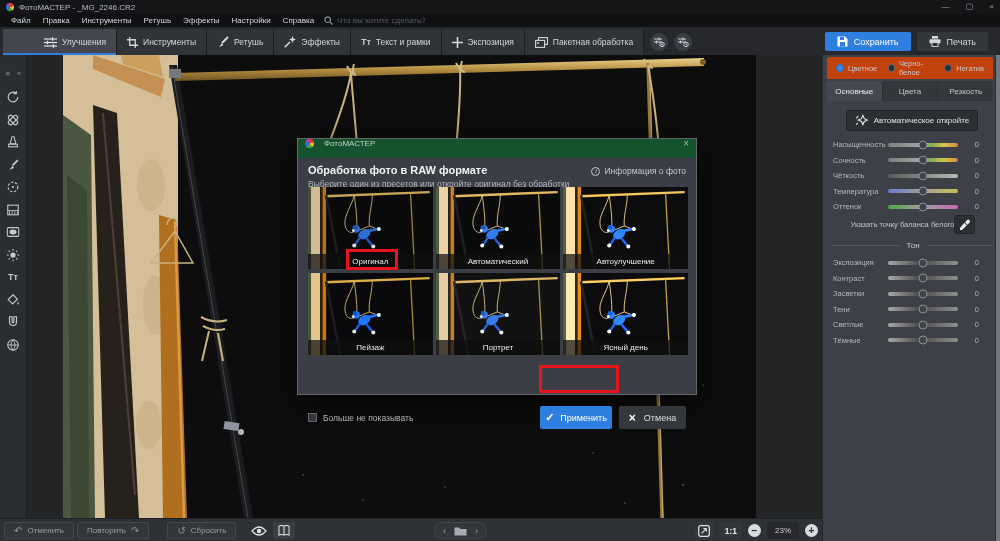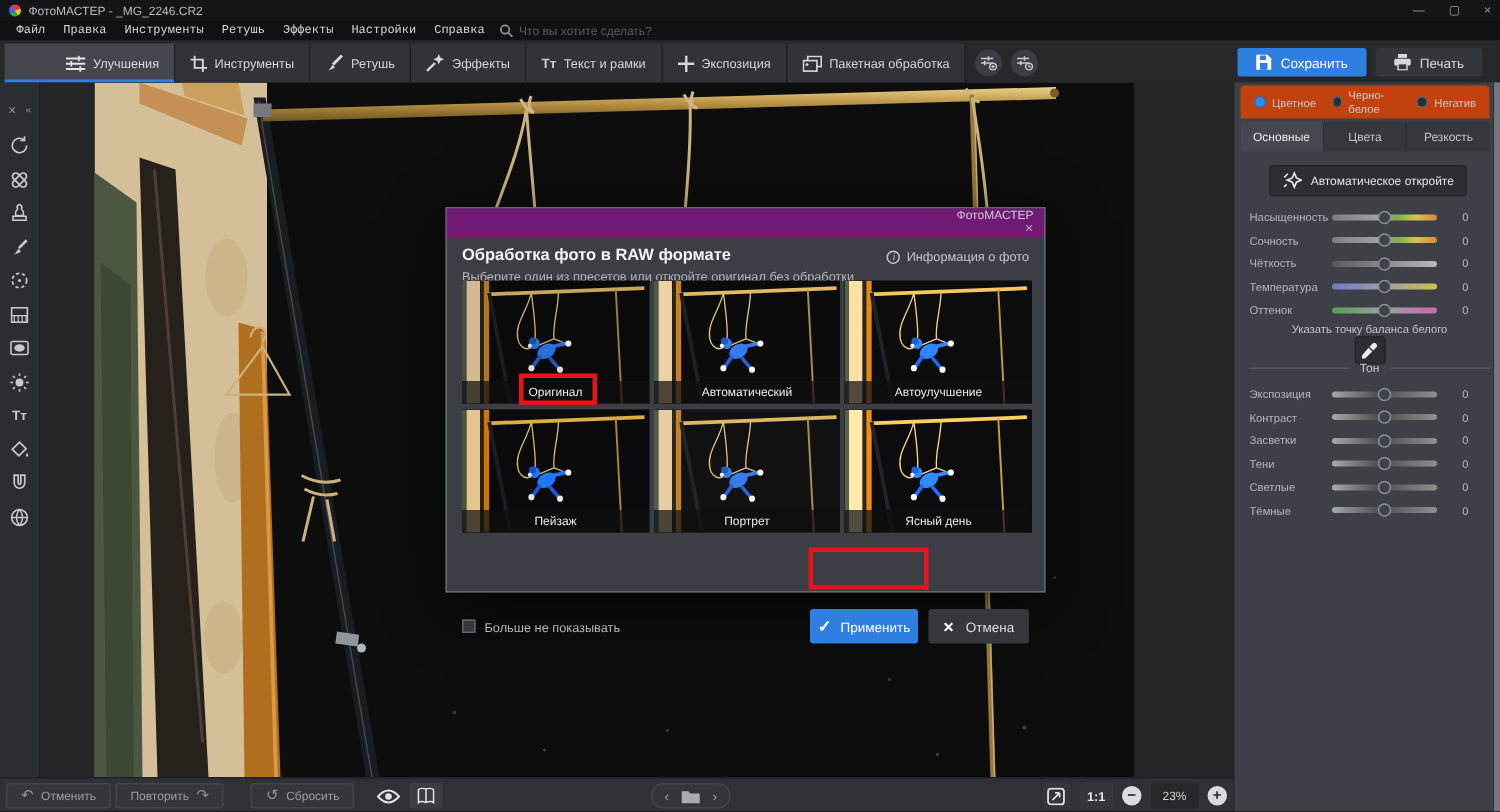--- a/index.html
+++ b/index.html
@@ -12,21 +12,21 @@
   
   .titlebar { left:0; top:0; width:1000px; height:14px; background:#141517; display:flex; align-items:center; padding:0 6px; }
   .logo-wheel { width:8px; height:8px; border-radius:50%;
     background:conic-gradient(#e23b2e 0 20%, #f4c020 20% 40%, #3da33c 40% 62%, #2e6fd6 62% 82%, #b73db0 82%); margin-right:5px; }
   .win-title { font-size:8px; color:#b9bcc0; }
   .win-ctrls { margin-left:auto; display:flex; gap:16px; color:#9a9da1; font-size:8px; align-items:center; }
   .win-ctrls span { cursor:default; line-height:8px; }
 
   
   .menubar { left:0; top:14px; width:1000px; height:13px; background:#101113; display:flex; align-items:center; padding:0 5px; gap:0; }
-  .menu-item { font-size:8px; color:#d4d6d9; padding:0 6px; line-height:13px;font-family:Liberation Mono, monospace; }
+  .menu-item { font-size:8px; color:#d4d6d9; padding:0 6px; line-height:13px; }
   .menu-search { display:flex; align-items:center; margin-left:4px; gap:4px; }
   .search-input { background:transparent; border:none; outline:none; color:#8a8d91; font-size:8px; width:150px;
     font-family:"Liberation Sans",sans-serif; }
   .search-input::placeholder { color:#595c60; }
 
   
   .tabbar { left:0; top:27px; width:1000px; height:28px; background:#26282b; display:flex; align-items:stretch; padding:2px 3px 0 3px; }
   .main-tab { background:#303338; border-right:1px solid #1d1f22; display:flex; align-items:center; gap:5px;
     padding:0 10px; font-size:8.5px; color:#d5d7da; position:relative; cursor:pointer; }
   .main-tab.active { background:#43474d;padding-left:41px; }
@@ -73,21 +73,21 @@
   .sl-label { width:55px; font-size:7.5px; color:#b4b7bc; white-space:nowrap; }
   .sl-track { width:70px; height:4px; border-radius:2px; position:relative; margin-right:9px; }
   .sl-knob { position:absolute; left:50%; top:50%; transform:translate(-50%,-50%); width:9px; height:9px;
     border-radius:50%; background:#3f434a; border:1.5px solid #8c9096; }
   .sl-val { width:12px; text-align:right; font-size:7.5px; color:#b4b7bc; }
   .t-sat  { background:linear-gradient(90deg,#7d7d7d,#a2a2a2 45%,#7fae4e 62%,#d3c44b 80%,#d9873f 100%); }
   .t-gray { background:linear-gradient(90deg,#5a5a5a,#b9b9b9); }
   .t-temp { background:linear-gradient(90deg,#6c79c8,#a0a0a0 50%,#cfc04d); }
   .t-tint { background:linear-gradient(90deg,#55a04f,#a0a0a0 50%,#c966b4); }
   .t-tone { background:linear-gradient(90deg,#a8a8a8,#4c4c4c 45%,#8f8f8f); }
-  .wb-row { position:absolute; left:10px; top:160px; width:160px; display:flex; align-items:center; justify-content:space-between;flex-direction:column; }
+  .wb-row { position:absolute; left:10px; top:160px; width:160px; display:flex; align-items:center; justify-content:center; }
   .wb-label { font-size:7.5px; color:#c2c5c9; }
   .wb-btn { width:21px; height:19px; background:#2b2e33; border:1px solid #212429; border-radius:3px;
     display:flex; align-items:center; justify-content:center; }
   .tone-hdr { position:absolute; left:10px; top:186px; width:160px; display:flex; align-items:center; gap:7px;
     font-size:8px; color:#c6c9cd; }
   .tone-hdr::before, .tone-hdr::after { content:""; flex:1; height:1px; background:#55585e; }
 
   
   .bottombar { left:0; top:518px; width:822px; height:23px; background:#2e3135; border-top:1px solid #1f2124; }
   .bb-left { position:absolute; left:4px; top:3px; display:flex; gap:3px; align-items:center; }
@@ -103,21 +103,21 @@
   .zoom-11 { height:17px; padding:0 5px; background:#33363b; border-radius:2px; color:#e3e5e8; font-size:8.5px;
     font-weight:bold; display:flex; align-items:center; }
   .zoom-circ { width:13px; height:13px; border-radius:50%; background:#d9dbde; color:#26282b; font-size:10px;
     font-weight:bold; display:flex; align-items:center; justify-content:center; line-height:0; }
   .zoom-lvl { height:17px; padding:0 8px; background:#26282b; border-radius:2px; color:#cfd1d4; font-size:8px;
     display:flex; align-items:center; }
 
   
   .dialog { left:297px; top:138px; width:400px; height:257px; background:#3b3e44; border:1px solid #63666b;
     box-shadow:0 10px 35px rgba(0,0,0,.65); z-index:20; }
-  .dlg-titlebar { height:19px; background:#701a75; display:flex; align-items:flex-end; padding:0 7px;flex-direction:column; }
+  .dlg-titlebar { height:19px; background:#14532d; display:flex; align-items:flex-start; padding:0 7px; }
   .dlg-app { font-size:8px; color:#c8cacd; margin-left:5px; }
   .dlg-close { margin-left:auto; color:#aaadb1; font-size:10px; line-height:10px; }
   .dlg-head { padding:6px 10px 4px 10px; position:relative; }
   .dlg-title { font-size:11px; font-weight:bold; color:#f2f3f5; }
   .dlg-sub { font-size:8.5px; color:#b2b5ba; margin-top:3px; }
   .dlg-info { position:absolute; right:10px; top:8px; display:flex; align-items:center; gap:4px; color:#c4c7cb; font-size:8.5px; }
   .info-circle { width:9px; height:9px; border:1px solid #c4c7cb; border-radius:50%; font-size:7px; display:flex;
     align-items:center; justify-content:center; font-style:italic; font-family:"Liberation Serif",serif; }
   .thumbs { position:absolute; left:10px; top:48px; width:380px; display:grid; grid-template-columns:repeat(3,1fr);
     gap:4px 3px; }

